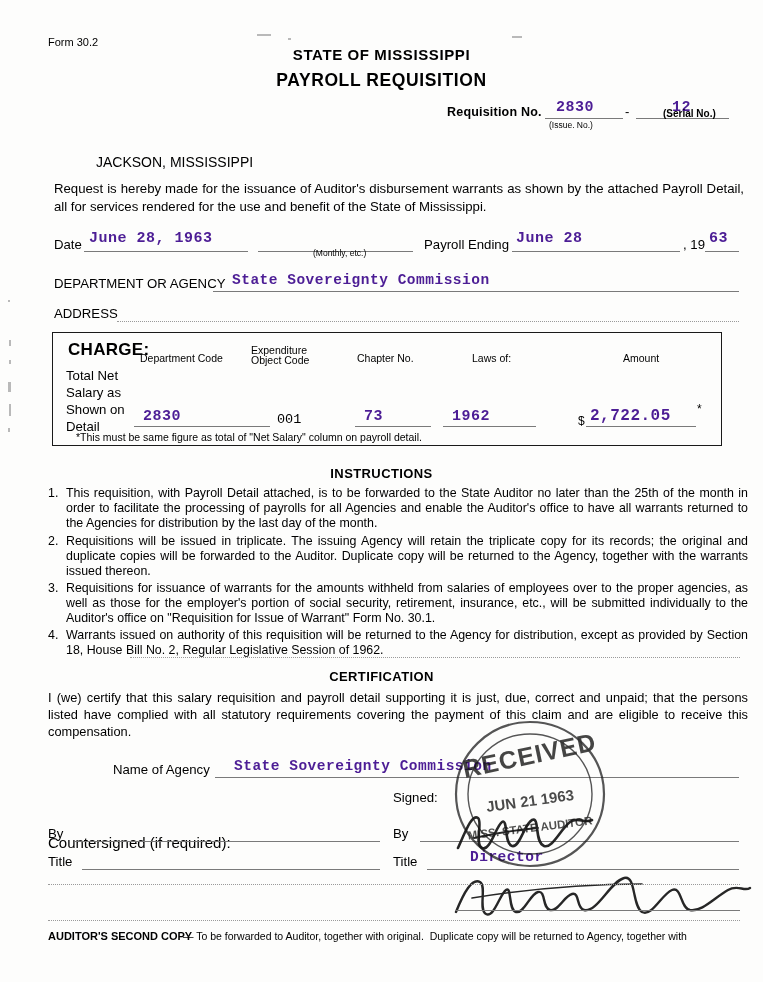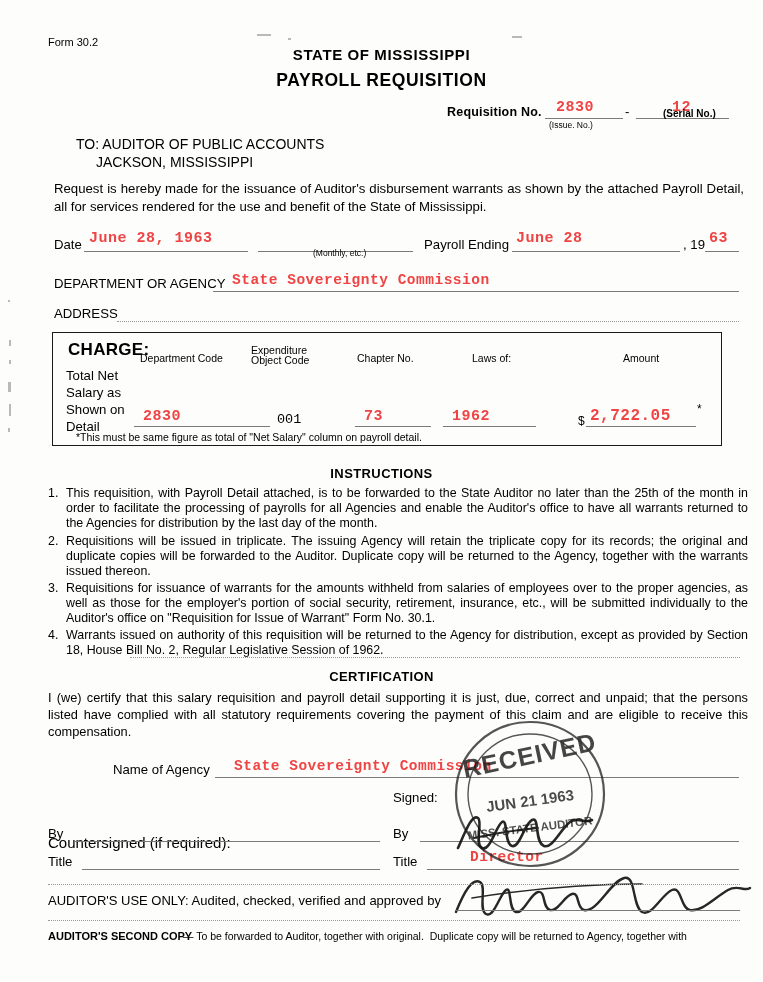--- a/index.html
+++ b/index.html
@@ -22,21 +22,21 @@
     height: 982px;
     background: #fdfdfc;
   }
   
   .t { position: absolute; white-space: pre; }
   .center { text-align: center; }
   .typed {
     font-family: "Liberation Mono", monospace;
     font-weight: bold;
     letter-spacing: 0.5px;
-    color: #ef4444;
+    color: #4c1d95;
   }
   .rule {
     position: absolute;
     border-bottom: 1px solid #7a7a7a;
     height: 0;
   }
   .rule-faint { border-bottom: 1px dotted #9a9a9a; }
 
   
   #form-no { left: 48px; top: 36px; font-size: 11px; }
@@ -178,21 +178,20 @@
 
   <div class="t" id="req-label">Requisition No.</div>
   <div class="t typed" id="req-dept">2830</div>
   <div class="t" id="req-dash">-</div>
   <div class="t typed" id="req-serial">12</div>
   <div class="rule" style="left:545px; top:118px; width:78px;"></div>
   <div class="rule" style="left:636px; top:118px; width:93px;"></div>
   <div class="t" id="req-dept-sub">(Issue. No.)</div>
   <div class="t" id="req-serial-sub">(Serial No.)</div>
 
-  <div class="t" id="to-line1">TO: AUDITOR OF PUBLIC ACCOUNTS</div>
   <div class="t" id="to-line2">JACKSON, MISSISSIPPI</div>
 
   <div class="t" id="request-para">Request is hereby made for the issuance of Auditor's disbursement warrants as shown by the attached Payroll Detail, all for services rendered for the use and benefit of the State of Mississippi.</div>
 
   <div class="t" id="date-label">Date</div>
   <div class="t typed" id="date-value">June 28, 1963</div>
   <div class="rule" style="left:84px; top:251px; width:164px;"></div>
   <div class="rule" style="left:258px; top:251px; width:155px;"></div>
   <div class="t" id="monthly-sub">(Monthly, etc.)</div>
   <div class="t" id="payroll-end-label">Payroll Ending</div>
@@ -311,20 +310,19 @@
     <path d="M4,40 C12,20 20,6 28,10 C35,14 26,38 34,42 C42,46 48,22 54,18
              C60,14 56,38 64,40 C72,42 78,22 86,20 C94,18 90,36 98,38
              C106,40 112,24 120,22 C128,20 124,36 132,38
              C145,41 158,10 172,6 C184,2 180,34 190,40
              C200,45 210,22 220,18 C230,14 228,36 238,38
              C250,40 262,26 276,18 C286,12 292,20 298,16" fill="none" stroke="#151515" stroke-width="2.4" stroke-linecap="round"></path>
     <path d="M20,26 C70,18 130,12 190,12" fill="none" stroke="#151515" stroke-width="1.6" stroke-linecap="round"></path>
   </svg>
 
   <div class="rule rule-faint" style="left:48px; top:884px; width:692px;"></div>
-  <div class="t" id="auditor-use">AUDITOR'S USE ONLY: Audited, checked, verified and approved by</div>
   <div class="rule" style="left:455px; top:910px; width:285px;"></div>
   <div class="rule rule-faint" style="left:48px; top:920px; width:692px;"></div>
 
   <div class="t" id="auditor-copy-bold">AUDITOR'S SECOND COPY</div>
   <div class="t" id="auditor-copy-rest">— To be forwarded to Auditor, together with original.  Duplicate copy will be returned to Agency, together with</div>
 
 </div>
 
 </body></html>

